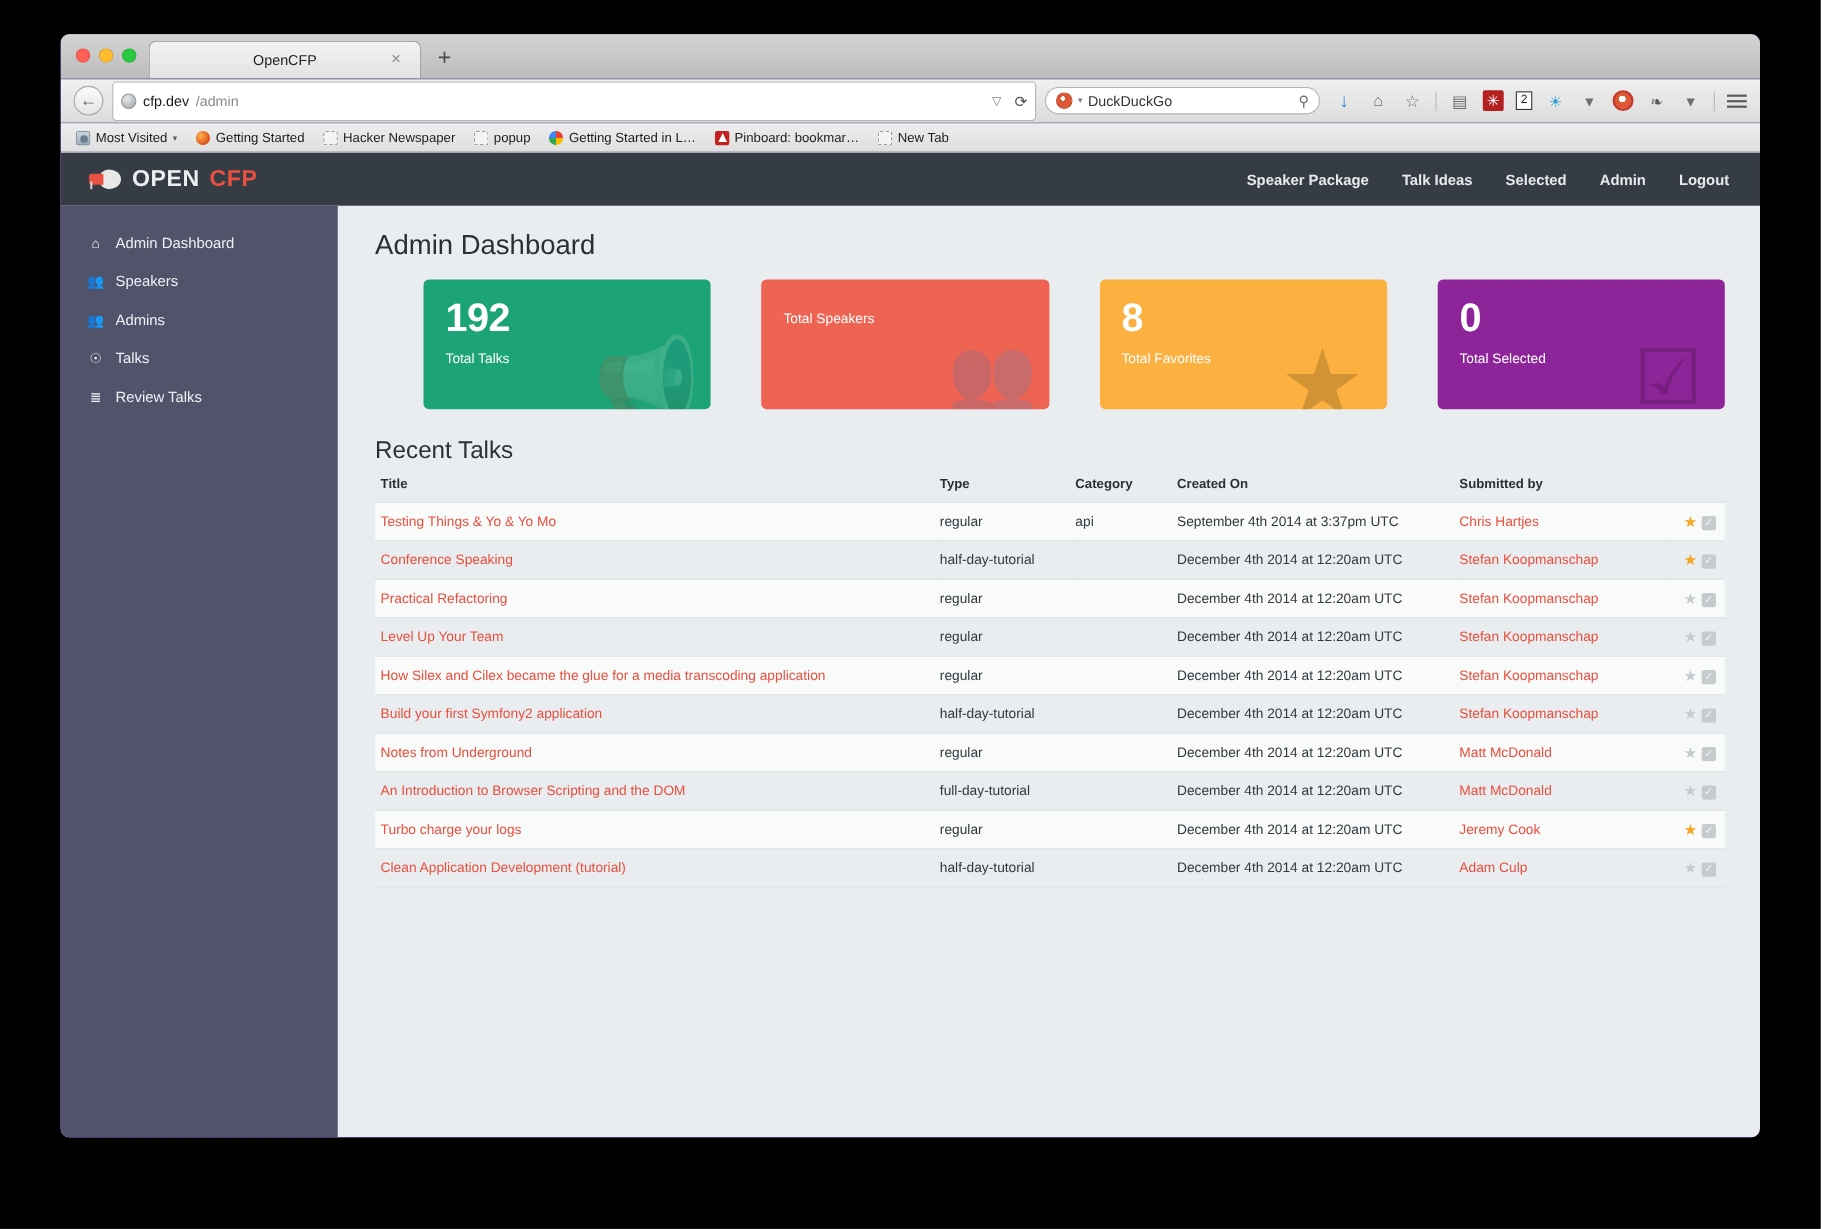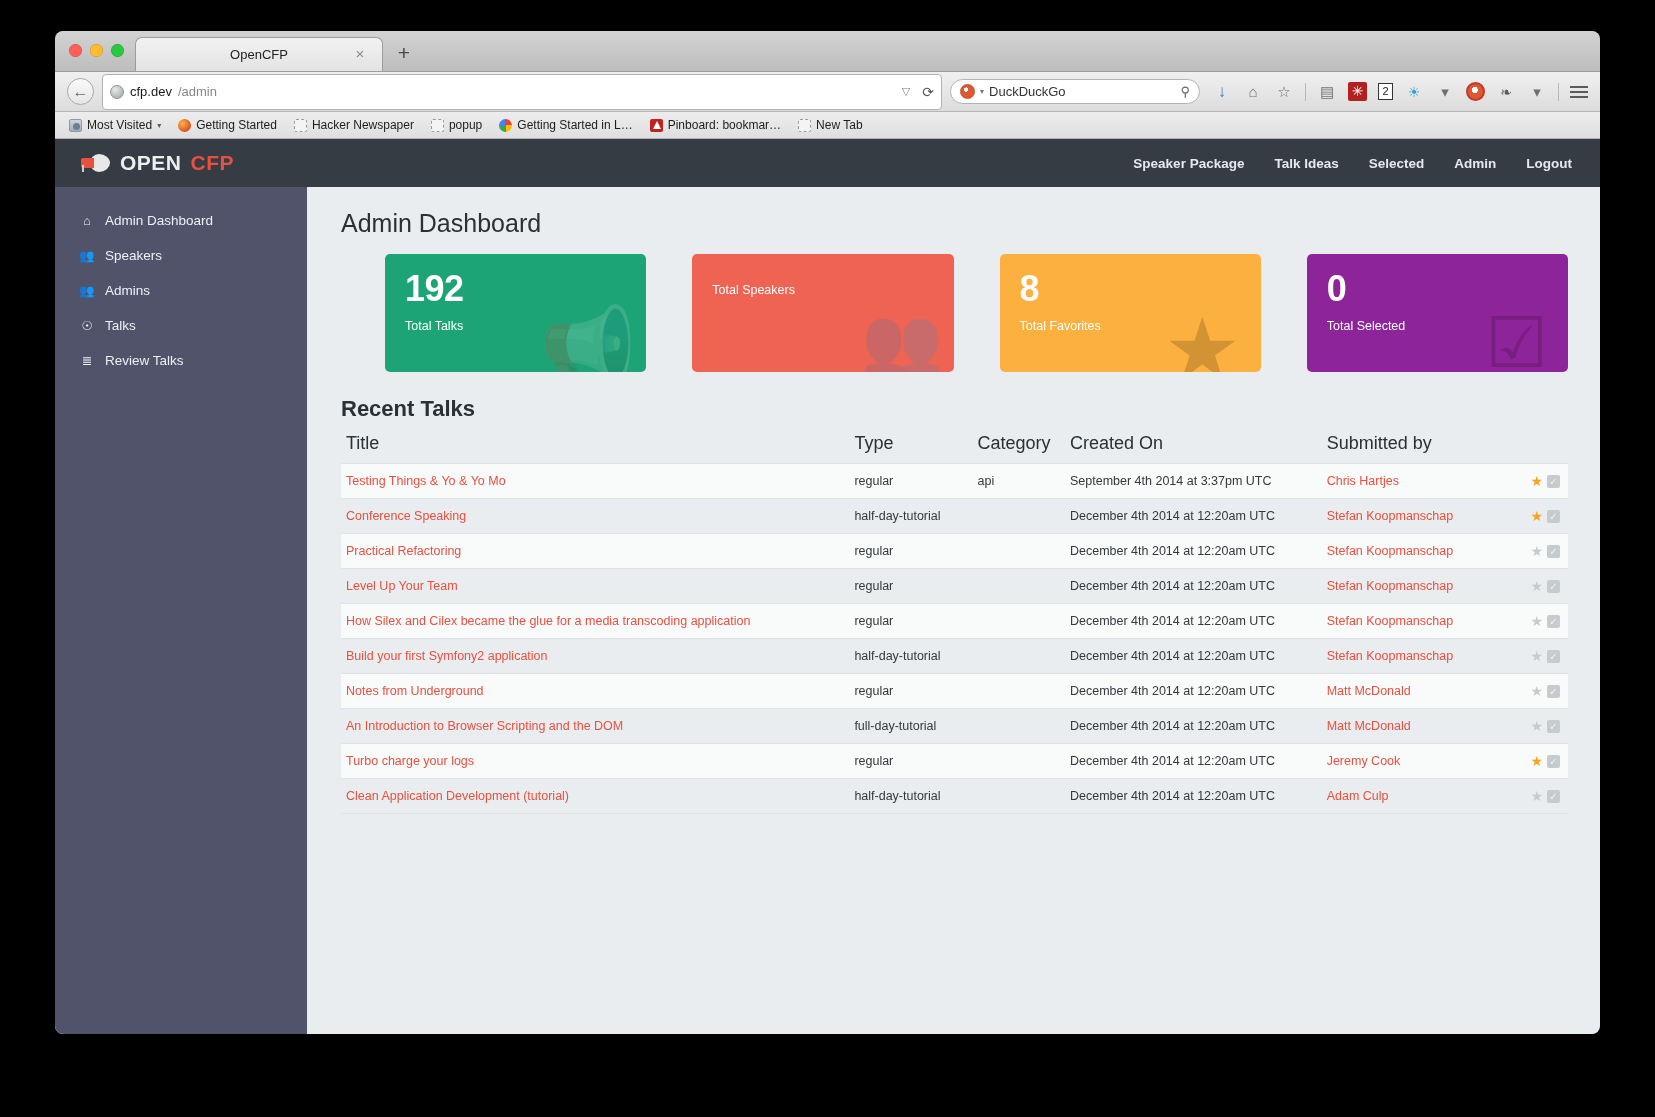--- a/index.html
+++ b/index.html
@@ -188,25 +188,25 @@
     position: relative; flex: 1 1 0; height: 118px;
     border-radius: 5px; overflow: hidden; color: #fff; padding: 17px 0 0 20px;
   }
   .card .num { font-size: 36px; font-weight: bold; line-height: 1; letter-spacing: -.5px; }
   .card .lbl { font-size: 12.5px; margin-top: 12px; }
   .card .bgic {
     position: absolute; right: 10px; bottom: -14px;
     font-size: 78px; line-height: 1; opacity: .16; color: #000;
   }
 
-  .section-title { font-size: 22px; color: #2b3035; margin: 24px 0 11px; font-weight: bold; }
+  .section-title { font-size: 22px; color: #2b3035; margin: 24px 0 11px; font-weight: normal; }
 
   table { width: 100%; border-collapse: collapse; font-size: 12.5px; }
   thead th {
-    text-align: left; padding: 0 0 9px 0; font-size: 18px; color: #2b3035; font-weight: normal;
+    text-align: left; padding: 0 0 9px 0; font-size: 12px; color: #2b3035; font-weight: bold;
   }
   tbody tr { border-top: 1px solid #dfe3e6; }
   tbody tr:last-child { border-bottom: 1px solid #dfe3e6; }
   tbody tr:nth-child(odd) { background: #f9fafa; }
   tbody tr:nth-child(even) { background: #e9edef; }
   tbody td { padding: 9px 0; color: #33383d; vertical-align: middle; }
   .col-title { width: 500px; padding-left: 5px !important; }
   .col-type { width: 120px; }
   .col-cat { width: 90px; }
   .col-created { width: 250px; }

